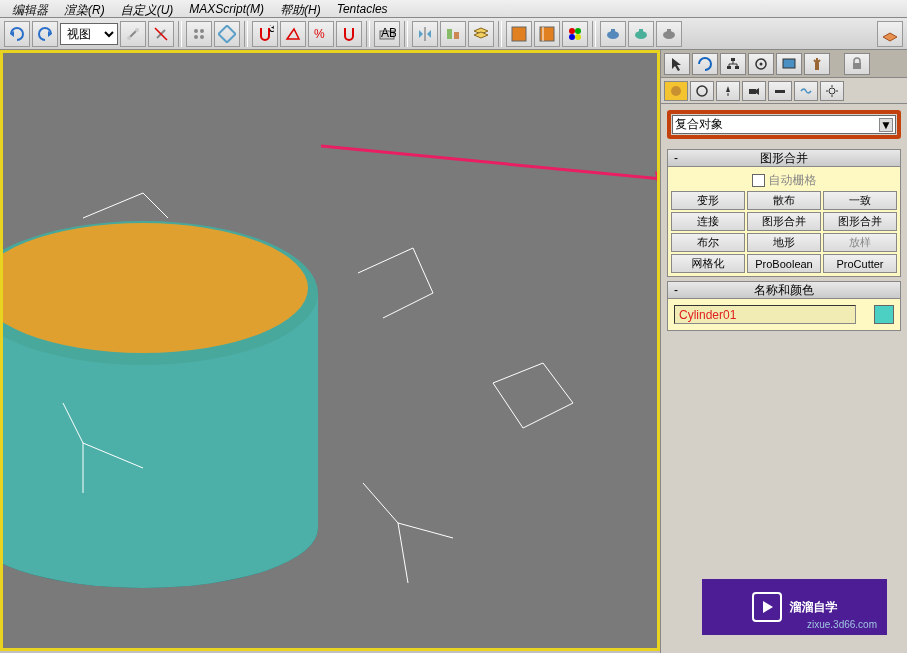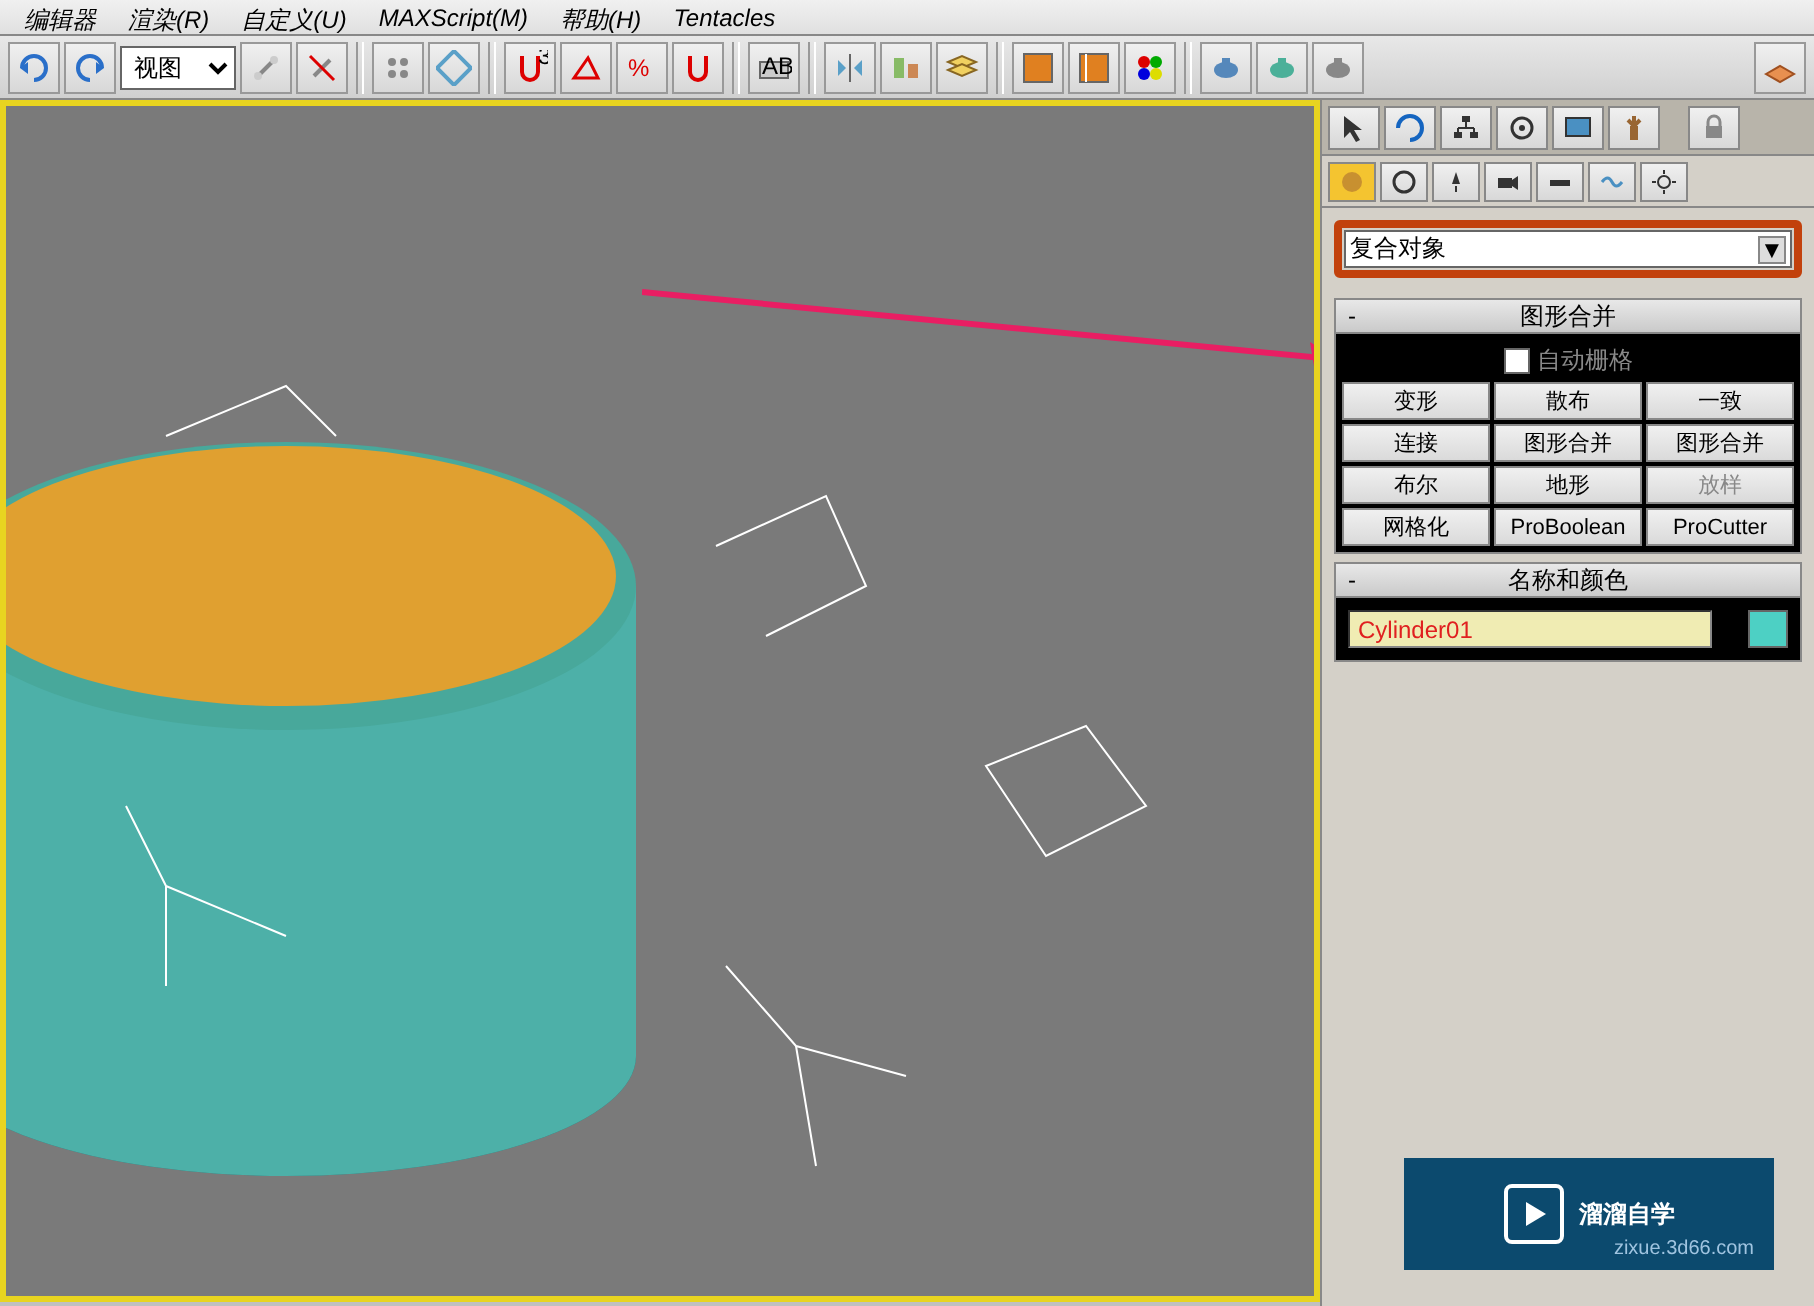--- a/index.html
+++ b/index.html
@@ -36,31 +36,31 @@
 
 .dd-row { padding: 6px; }
 .dd-highlight { border: 4px solid #c2410c; border-radius: 3px; padding: 1px; position: relative; }
 .dd-select { width: 100%; height: 19px; border: 1px solid #666; background: #fff; display: flex; align-items: center; justify-content: space-between; padding: 0 2px; }
 .dd-arrow { width: 14px; height: 14px; border: 1px solid #888; background: #ddd; display: flex; align-items: center; justify-content: center; }
 
 
 .rollout { margin: 4px 6px; }
 .rollout-header { height: 18px; background: linear-gradient(#e8e8e8, #cacaca); border: 1px solid #888; display: flex; align-items: center; justify-content: center; position: relative; }
 .rollout-header .dash { position: absolute; left: 6px; }
-.rollout-body { border: 1px solid #888; border-top: none; background: #000000; padding: 3px; }
+.rollout-body { border: 1px solid #888; border-top: none; background: #fef9c3; padding: 3px; }
 .checkbox-row { display: flex; align-items: center; justify-content: center; padding: 2px; gap: 4px; }
 .chk { width: 13px; height: 13px; border: 1px solid #666; background: #fff; }
 .btn-grid { display: grid; grid-template-columns: 1fr 1fr 1fr; gap: 2px; }
 .obj-btn { height: 19px; border: 1px solid #888; background: linear-gradient(#f0f0f0, #dadada); display: flex; align-items: center; justify-content: center; cursor: pointer; font-size: 11px; }
 .name-row { display: flex; gap: 18px; padding: 3px; }
 .name-input { flex: 1; height: 19px; border: 1px inset #888; background: #f0ecb3; padding: 0 4px; display: flex; align-items: center; color: #e02020; }
 .color-swatch { width: 20px; height: 19px; border: 1px solid #666; background: #4dd0c4; }
 
 
-.watermark { position: absolute; right: 20px; bottom: 18px; width: 185px; height: 56px; background: #0c4a6e; color: #fff; display: flex; align-items: center; justify-content: center; gap: 8px; font-size: 18px; font-weight: bold; }
+.watermark { position: absolute; right: 20px; bottom: 18px; width: 185px; height: 56px; background: #4c1d95; color: #fff; display: flex; align-items: center; justify-content: center; gap: 8px; font-size: 18px; font-weight: bold; }
 .wm-logo { width: 30px; height: 30px; border: 2px solid #fff; border-radius: 4px; display: flex; align-items: center; justify-content: center; }
 .wm-sub { position: absolute; bottom: 5px; right: 10px; font-size: 10px; font-weight: normal; color: #a0c4e0; }
 
 
 .arrow-line { position: absolute; left: 318px; top: 88px; width: 350px; height: 42px; pointer-events: none; }
 
 
 .cyl-svg { position: absolute; left: -40px; top: 130px; width: 420px; height: 490px; }
 .wires { position: absolute; pointer-events: none; }
 </style>

